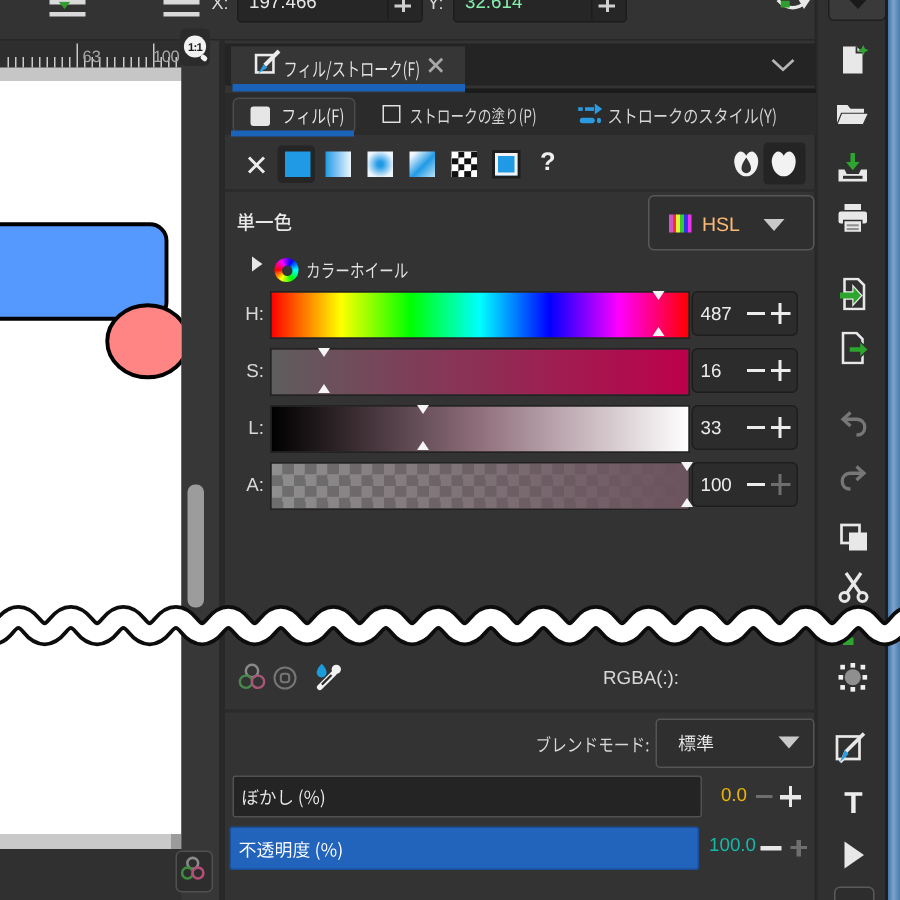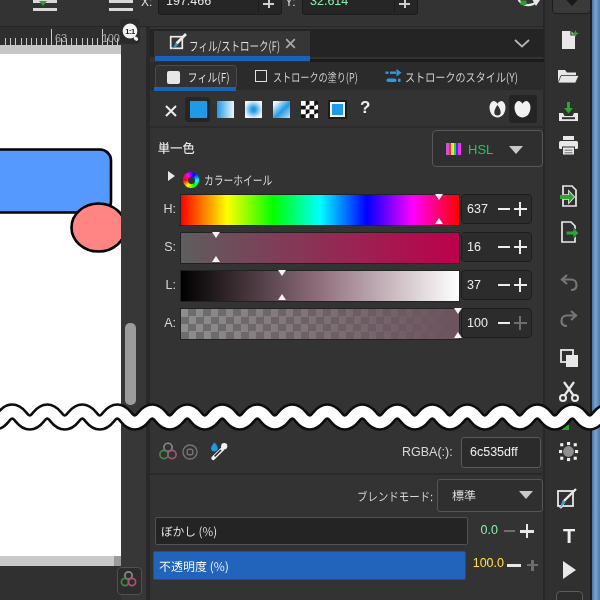--- a/index.html
+++ b/index.html
@@ -144,53 +144,53 @@
     <div style="position:absolute;left:509px;top:95px;width:28px;height:28px;background:#242424;border-radius:3px"></div>
     <svg style="position:absolute;left:514px;top:100px" width="17" height="18" viewBox="0 0 16 17">
       <path d="M8 3.6 C6.6 1.2 4.4 0.4 2.9 1.5 C0.9 3 0.1 5.8 0.6 8.8 C1.3 13.2 4.1 16.6 8 16.6 C11.9 16.6 14.7 13.2 15.4 8.8 C15.9 5.8 15.1 3 13.1 1.5 C11.6 0.4 9.4 1.2 8 3.6 Z" fill="#f2f2f2"></path>
     </svg>
     <div style="position:absolute;left:150px;top:126px;width:394px;height:1.5px;background:#2b2b2b"></div>
     <svg style="position:absolute;left:0;top:0;overflow:visible" width="2" height="2">
       <path transform="translate(157.7 153) scale(0.95 1)" d="M5.8 -8.1H7.1V1.1H5.8ZM3.1 -5.5V-4.4H10.0V-5.5ZM3.1 -7.7V-6.5H10.0V-7.7ZM1.9 -8.7H11.3V-3.3H1.9ZM0.7 -2.3H12.4V-1.2H0.7ZM1.9 -10.4 2.9 -10.9Q3.3 -10.5 3.7 -9.9Q4.0 -9.4 4.2 -9.0L3.1 -8.5Q2.9 -8.9 2.6 -9.4Q2.2 -10.0 1.9 -10.4ZM5.1 -10.6 6.2 -11.0Q6.5 -10.6 6.9 -10.0Q7.2 -9.4 7.3 -9.0L6.1 -8.6Q6.0 -9.0 5.7 -9.5Q5.4 -10.1 5.1 -10.6ZM10.0 -11.0 11.3 -10.6Q10.9 -9.9 10.5 -9.3Q10.0 -8.7 9.7 -8.2L8.6 -8.6Q8.8 -8.9 9.1 -9.3Q9.4 -9.7 9.6 -10.2Q9.8 -10.6 10.0 -11.0Z M13.5 -5.7H25.5V-4.4H13.5Z M28.7 -4.5H36.6V-3.4H28.7ZM32.0 -7.3H33.2V-3.9H32.0ZM28.6 -7.7H37.4V-2.8H36.2V-6.6H28.6ZM28.0 -7.7H29.2V-1.2Q29.2 -0.8 29.4 -0.5Q29.5 -0.3 29.8 -0.3Q30.2 -0.2 30.9 -0.2Q31.1 -0.2 31.4 -0.2Q31.8 -0.2 32.3 -0.2Q32.7 -0.2 33.2 -0.2Q33.8 -0.2 34.2 -0.2Q34.7 -0.2 35.1 -0.2Q35.5 -0.2 35.7 -0.2Q36.3 -0.2 36.6 -0.3Q36.9 -0.5 37.1 -0.9Q37.2 -1.3 37.3 -2.0Q37.5 -1.9 37.9 -1.7Q38.2 -1.6 38.5 -1.6Q38.4 -0.6 38.1 -0.0Q37.9 0.5 37.3 0.7Q36.8 1.0 35.7 1.0Q35.6 1.0 35.2 1.0Q34.9 1.0 34.4 1.0Q33.9 1.0 33.3 1.0Q32.8 1.0 32.3 1.0Q31.8 1.0 31.4 1.0Q31.1 1.0 30.9 1.0Q29.8 1.0 29.2 0.8Q28.5 0.6 28.3 0.1Q28.0 -0.3 28.0 -1.2ZM30.2 -10.1H34.3V-9.0H29.7ZM30.1 -11.0 31.5 -10.8Q31.0 -10.0 30.4 -9.1Q29.8 -8.3 29.0 -7.5Q28.2 -6.7 27.3 -6.0Q27.2 -6.2 27.0 -6.3Q26.9 -6.5 26.7 -6.7Q26.5 -6.8 26.4 -6.9Q27.3 -7.5 28.0 -8.2Q28.7 -8.9 29.2 -9.6Q29.8 -10.4 30.1 -11.0ZM33.7 -10.1H34.0L34.2 -10.2L35.1 -9.6Q34.8 -9.1 34.4 -8.6Q34.1 -8.0 33.7 -7.5Q33.4 -7.0 33.0 -6.6Q32.9 -6.8 32.8 -6.9Q32.6 -7.1 32.5 -7.2Q32.3 -7.4 32.2 -7.4Q32.5 -7.8 32.8 -8.2Q33.1 -8.6 33.3 -9.1Q33.6 -9.5 33.7 -9.9Z" fill="#e8e8e8"></path>
     </svg>
     <div style="position:absolute;left:432px;top:130px;width:109px;height:35px;background:#2f2f2f;border:1px solid #585858;border-radius:4px"></div>
     <div style="position:absolute;left:446px;top:143px;width:15px;height:12px;background:linear-gradient(90deg,#c5c 0 17%,#e33 17% 33%,#ee3 33% 50%,#3c3 50% 67%,#33e 67% 83%,#e3e 83%)"></div>
-    <div style="position:absolute;left:468px;top:142px;width:40px;height:16px;font:13px 'Liberation Sans',sans-serif;color:#22c55e">HSL</div>
+    <div style="position:absolute;left:468px;top:142px;width:40px;height:16px;font:13px 'Liberation Sans',sans-serif;color:#fdba74">HSL</div>
     <div style="position:absolute;left:509px;top:146px;width:0;height:0;border-left:7px solid transparent;border-right:7px solid transparent;border-top:8px solid #c9c9c9"></div>
     <div style="position:absolute;left:167.6px;top:171px;width:0;height:0;border-top:5.5px solid transparent;border-bottom:5.5px solid transparent;border-left:7px solid #e6e6e6"></div>
     <div style="position:absolute;left:183px;top:172px;width:16px;height:16px;border-radius:50%;background:conic-gradient(from 270deg,#f00,#f0f,#00f,#0ff,#0f0,#ff0,#f00)">
       <div style="position:absolute;left:4.5px;top:4.5px;width:7px;height:7px;border-radius:50%;background:#333"></div>
     </div>
     <svg style="position:absolute;left:0;top:0;overflow:visible" width="2" height="2">
       <path transform="translate(204 185) scale(0.78 1)" d="M6.3 -9.8Q6.3 -9.6 6.3 -9.3Q6.3 -9.0 6.3 -8.8Q6.2 -6.9 5.9 -5.5Q5.7 -4.0 5.1 -3.0Q4.6 -1.9 3.9 -1.1Q3.2 -0.3 2.3 0.3L1.4 -0.4Q1.7 -0.6 2.0 -0.8Q2.4 -1.1 2.6 -1.3Q3.2 -1.9 3.7 -2.5Q4.2 -3.2 4.5 -4.1Q4.9 -5.0 5.1 -6.2Q5.2 -7.3 5.3 -8.8Q5.3 -8.9 5.2 -9.1Q5.2 -9.3 5.2 -9.5Q5.2 -9.7 5.2 -9.8ZM10.7 -7.2Q10.7 -7.1 10.6 -6.9Q10.6 -6.7 10.6 -6.6Q10.6 -6.3 10.6 -5.7Q10.6 -5.1 10.5 -4.3Q10.4 -3.6 10.4 -2.9Q10.3 -2.2 10.1 -1.6Q10.0 -1.0 9.9 -0.6Q9.7 -0.2 9.4 -0.0Q9.0 0.2 8.5 0.2Q8.1 0.2 7.5 0.1Q7.0 0.1 6.5 0.1L6.4 -1.0Q6.9 -0.9 7.4 -0.9Q7.9 -0.8 8.3 -0.8Q8.5 -0.8 8.7 -0.9Q8.9 -1.0 9.0 -1.2Q9.1 -1.5 9.2 -2.0Q9.3 -2.5 9.4 -3.1Q9.5 -3.8 9.5 -4.4Q9.6 -5.0 9.6 -5.6Q9.6 -6.2 9.6 -6.6H3.0Q2.7 -6.6 2.3 -6.6Q1.9 -6.6 1.6 -6.5V-7.6Q1.9 -7.6 2.3 -7.5Q2.7 -7.5 3.0 -7.5H9.2Q9.4 -7.5 9.6 -7.5Q9.8 -7.6 10.0 -7.6Z M15.4 -9.3Q15.6 -9.3 15.9 -9.3Q16.2 -9.2 16.5 -9.2Q16.7 -9.2 17.2 -9.2Q17.7 -9.2 18.3 -9.2Q18.9 -9.2 19.6 -9.2Q20.2 -9.2 20.7 -9.2Q21.2 -9.2 21.4 -9.2Q21.7 -9.2 22.0 -9.3Q22.3 -9.3 22.6 -9.3V-8.3Q22.3 -8.3 22.0 -8.3Q21.7 -8.3 21.4 -8.3Q21.2 -8.3 20.7 -8.3Q20.2 -8.3 19.6 -8.3Q19.0 -8.3 18.3 -8.3Q17.7 -8.3 17.2 -8.3Q16.7 -8.3 16.5 -8.3Q16.2 -8.3 15.9 -8.3Q15.6 -8.3 15.4 -8.3ZM23.5 -6.0Q23.4 -5.9 23.4 -5.8Q23.3 -5.7 23.3 -5.6Q23.1 -4.7 22.6 -3.8Q22.2 -2.9 21.5 -2.1Q20.5 -1.0 19.4 -0.4Q18.2 0.2 17.0 0.5L16.2 -0.4Q17.6 -0.6 18.7 -1.2Q19.8 -1.8 20.6 -2.7Q21.2 -3.3 21.6 -4.0Q22.0 -4.8 22.1 -5.4Q22.0 -5.4 21.6 -5.4Q21.2 -5.4 20.7 -5.4Q20.1 -5.4 19.5 -5.4Q18.9 -5.4 18.2 -5.4Q17.6 -5.4 17.0 -5.4Q16.5 -5.4 16.1 -5.4Q15.7 -5.4 15.5 -5.4Q15.3 -5.4 14.9 -5.4Q14.6 -5.4 14.3 -5.4V-6.4Q14.6 -6.4 14.9 -6.4Q15.2 -6.4 15.5 -6.4Q15.6 -6.4 16.0 -6.4Q16.4 -6.4 17.0 -6.4Q17.5 -6.4 18.1 -6.4Q18.8 -6.4 19.4 -6.4Q20.0 -6.4 20.6 -6.4Q21.2 -6.4 21.5 -6.4Q21.9 -6.4 22.1 -6.4Q22.3 -6.4 22.5 -6.4Q22.7 -6.4 22.8 -6.5Z M26.3 -5.4Q26.5 -5.4 26.7 -5.4Q27.0 -5.4 27.3 -5.4Q27.7 -5.3 28.0 -5.3Q28.2 -5.3 28.6 -5.3Q29.1 -5.3 29.6 -5.3Q30.2 -5.3 30.8 -5.3Q31.4 -5.3 32.1 -5.3Q32.7 -5.3 33.3 -5.3Q33.8 -5.3 34.2 -5.3Q34.7 -5.3 34.9 -5.3Q35.3 -5.3 35.7 -5.4Q36.0 -5.4 36.2 -5.4V-4.2Q36.0 -4.2 35.7 -4.2Q35.3 -4.2 34.9 -4.2Q34.7 -4.2 34.3 -4.2Q33.8 -4.2 33.3 -4.2Q32.7 -4.2 32.1 -4.2Q31.4 -4.2 30.8 -4.2Q30.2 -4.2 29.6 -4.2Q29.1 -4.2 28.6 -4.2Q28.2 -4.2 28.0 -4.2Q27.5 -4.2 27.0 -4.2Q26.6 -4.2 26.3 -4.2Z M44.5 -9.8Q44.5 -9.7 44.5 -9.6Q44.5 -9.4 44.5 -9.2Q44.4 -9.0 44.4 -8.9Q44.4 -8.6 44.4 -8.2Q44.4 -7.7 44.4 -7.3Q44.4 -6.9 44.4 -6.6Q44.4 -6.3 44.4 -5.9Q44.4 -5.4 44.4 -4.8Q44.4 -4.2 44.4 -3.6Q44.4 -2.9 44.4 -2.3Q44.4 -1.8 44.4 -1.3Q44.4 -0.9 44.4 -0.6Q44.4 -0.1 44.2 0.1Q43.9 0.4 43.4 0.4Q43.1 0.4 42.8 0.4Q42.5 0.3 42.2 0.3Q41.9 0.3 41.6 0.3L41.5 -0.7Q41.9 -0.6 42.3 -0.6Q42.7 -0.6 43.0 -0.6Q43.2 -0.6 43.3 -0.7Q43.4 -0.8 43.4 -1.0Q43.4 -1.2 43.4 -1.6Q43.4 -2.1 43.4 -2.7Q43.4 -3.2 43.4 -3.9Q43.4 -4.5 43.4 -5.0Q43.4 -5.6 43.4 -6.0Q43.4 -6.4 43.4 -6.6Q43.4 -6.8 43.4 -7.2Q43.4 -7.7 43.4 -8.1Q43.4 -8.6 43.4 -8.9Q43.4 -9.1 43.4 -9.4Q43.4 -9.7 43.4 -9.8ZM38.9 -7.7Q39.2 -7.7 39.4 -7.6Q39.7 -7.6 40.0 -7.6Q40.1 -7.6 40.6 -7.6Q41.0 -7.6 41.7 -7.6Q42.4 -7.6 43.1 -7.6Q43.9 -7.6 44.6 -7.6Q45.4 -7.6 46.0 -7.6Q46.7 -7.6 47.1 -7.6Q47.6 -7.6 47.8 -7.6Q48.0 -7.6 48.3 -7.6Q48.5 -7.7 48.8 -7.7V-6.7Q48.5 -6.7 48.3 -6.7Q48.0 -6.7 47.8 -6.7Q47.6 -6.7 47.1 -6.7Q46.7 -6.7 46.0 -6.7Q45.4 -6.7 44.6 -6.7Q43.9 -6.7 43.1 -6.7Q42.4 -6.7 41.7 -6.7Q41.1 -6.7 40.6 -6.7Q40.1 -6.7 40.0 -6.7Q39.7 -6.7 39.4 -6.7Q39.2 -6.7 38.9 -6.6ZM41.8 -4.8Q41.6 -4.4 41.3 -3.9Q41.0 -3.4 40.6 -2.9Q40.3 -2.4 40.0 -2.0Q39.6 -1.6 39.4 -1.3L38.5 -1.9Q38.8 -2.2 39.2 -2.6Q39.5 -3.0 39.8 -3.5Q40.2 -3.9 40.4 -4.3Q40.7 -4.8 40.9 -5.2ZM47.0 -5.2Q47.3 -4.9 47.5 -4.5Q47.8 -4.0 48.1 -3.6Q48.5 -3.1 48.7 -2.7Q49.0 -2.2 49.2 -1.9L48.2 -1.4Q48.1 -1.8 47.8 -2.2Q47.5 -2.7 47.3 -3.1Q47.0 -3.6 46.7 -4.0Q46.4 -4.4 46.2 -4.7Z M51.1 -4.5Q52.7 -5.0 54.1 -5.6Q55.5 -6.2 56.5 -6.8Q57.2 -7.3 57.8 -7.7Q58.4 -8.2 59.0 -8.7Q59.5 -9.3 60.0 -9.8L60.8 -9.0Q60.3 -8.5 59.6 -7.9Q59.0 -7.4 58.4 -6.9Q57.7 -6.4 56.9 -5.9Q56.3 -5.5 55.4 -5.1Q54.5 -4.6 53.6 -4.3Q52.6 -3.9 51.6 -3.5ZM56.3 -6.3 57.4 -6.7V-0.9Q57.4 -0.7 57.4 -0.5Q57.4 -0.2 57.4 0.0Q57.5 0.3 57.5 0.4H56.3Q56.3 0.3 56.3 0.0Q56.3 -0.2 56.3 -0.5Q56.3 -0.7 56.3 -0.9Z M63.8 -5.4Q64.0 -5.4 64.2 -5.4Q64.5 -5.4 64.8 -5.4Q65.2 -5.3 65.5 -5.3Q65.7 -5.3 66.1 -5.3Q66.6 -5.3 67.1 -5.3Q67.7 -5.3 68.3 -5.3Q68.9 -5.3 69.6 -5.3Q70.2 -5.3 70.8 -5.3Q71.3 -5.3 71.7 -5.3Q72.2 -5.3 72.4 -5.3Q72.8 -5.3 73.2 -5.4Q73.5 -5.4 73.7 -5.4V-4.2Q73.5 -4.2 73.2 -4.2Q72.8 -4.2 72.4 -4.2Q72.2 -4.2 71.8 -4.2Q71.3 -4.2 70.8 -4.2Q70.2 -4.2 69.6 -4.2Q68.9 -4.2 68.3 -4.2Q67.7 -4.2 67.1 -4.2Q66.6 -4.2 66.1 -4.2Q65.7 -4.2 65.5 -4.2Q65.0 -4.2 64.5 -4.2Q64.1 -4.2 63.8 -4.2Z M81.5 -0.3Q81.6 -0.4 81.6 -0.6Q81.6 -0.8 81.6 -1.0Q81.6 -1.1 81.6 -1.5Q81.6 -1.9 81.6 -2.6Q81.6 -3.2 81.6 -3.9Q81.6 -4.6 81.6 -5.4Q81.6 -6.1 81.6 -6.7Q81.6 -7.4 81.6 -7.8Q81.6 -8.3 81.6 -8.5Q81.6 -8.8 81.6 -9.1Q81.6 -9.3 81.6 -9.4H82.7Q82.7 -9.3 82.7 -9.1Q82.7 -8.8 82.7 -8.4Q82.7 -8.3 82.7 -7.8Q82.7 -7.4 82.7 -6.8Q82.7 -6.1 82.7 -5.4Q82.7 -4.7 82.7 -4.0Q82.7 -3.3 82.7 -2.7Q82.7 -2.1 82.7 -1.7Q82.7 -1.3 82.7 -1.2Q83.2 -1.5 83.9 -2.0Q84.6 -2.4 85.2 -3.0Q85.8 -3.6 86.3 -4.3L86.9 -3.5Q86.4 -2.7 85.6 -2.1Q84.9 -1.4 84.1 -0.9Q83.4 -0.4 82.6 0.0Q82.5 0.1 82.4 0.2Q82.3 0.2 82.2 0.3ZM75.8 -0.3Q76.6 -0.9 77.2 -1.7Q77.7 -2.5 78.0 -3.4Q78.1 -3.8 78.2 -4.5Q78.3 -5.1 78.3 -5.8Q78.4 -6.5 78.4 -7.2Q78.4 -7.9 78.4 -8.4Q78.4 -8.7 78.3 -8.9Q78.3 -9.1 78.3 -9.3H79.4Q79.4 -9.3 79.4 -9.1Q79.4 -9.0 79.4 -8.8Q79.4 -8.6 79.4 -8.4Q79.4 -7.9 79.4 -7.2Q79.3 -6.5 79.3 -5.7Q79.3 -5.0 79.2 -4.3Q79.1 -3.6 79.0 -3.1Q78.7 -2.1 78.1 -1.2Q77.6 -0.3 76.8 0.3Z" fill="#e2e2e2"></path>
     </svg>
     <div style="position:absolute;left:158px;top:202px;width:18px;height:16px;font:12.5px 'Liberation Sans',sans-serif;color:#d8d8d8;text-align:right">H:</div>
     <div style="position:absolute;left:180px;top:194px;width:278px;height:30px;background:linear-gradient(90deg,#f00,#ff0 16.6%,#0f0 33.3%,#0ff 50%,#00f 66.7%,#f0f 83.3%,#f00);border:1px solid #222"></div>
     <div style="position:absolute;left:434.9574px;top:194px;width:0;height:0;border-left:4.5px solid transparent;border-right:4.5px solid transparent;border-top:6px solid #f5f5f5"></div>
     <div style="position:absolute;left:434.9574px;top:218px;width:0;height:0;border-left:4.5px solid transparent;border-right:4.5px solid transparent;border-bottom:6px solid #f5f5f5"></div>
     <div style="position:absolute;left:461px;top:194px;width:71px;height:30px;background:#2c2c2c;border:1px solid #1d1d1d;border-radius:4px;box-sizing:border-box"></div>
-    <div style="position:absolute;left:467px;top:194px;width:30px;height:30px;font:12.5px 'Liberation Sans',sans-serif;color:#ececec;line-height:30px">637</div>
+    <div style="position:absolute;left:467px;top:194px;width:30px;height:30px;font:12.5px 'Liberation Sans',sans-serif;color:#ececec;line-height:30px">487</div>
     <div style="position:absolute;left:498px;top:207.8px;width:12px;height:2.4px;background:#ececec"></div>
     <div style="position:absolute;left:513.5px;top:207.8px;width:13.5px;height:2.4px;background:#ececec"></div>
     <div style="position:absolute;left:519.1px;top:202.2px;width:2.4px;height:13.5px;background:#ececec"></div>
     <div style="position:absolute;left:158px;top:240px;width:18px;height:16px;font:12.5px 'Liberation Sans',sans-serif;color:#d8d8d8;text-align:right">S:</div>
     <div style="position:absolute;left:180px;top:232px;width:278px;height:30px;background:linear-gradient(90deg,#5e5e5e,#bd004b);border:1px solid #222"></div>
     <div style="position:absolute;left:211.64px;top:232px;width:0;height:0;border-left:4.5px solid transparent;border-right:4.5px solid transparent;border-top:6px solid #f5f5f5"></div>
     <div style="position:absolute;left:211.64px;top:256px;width:0;height:0;border-left:4.5px solid transparent;border-right:4.5px solid transparent;border-bottom:6px solid #f5f5f5"></div>
     <div style="position:absolute;left:461px;top:232px;width:71px;height:30px;background:#2c2c2c;border:1px solid #1d1d1d;border-radius:4px;box-sizing:border-box"></div>
     <div style="position:absolute;left:467px;top:232px;width:30px;height:30px;font:12.5px 'Liberation Sans',sans-serif;color:#ececec;line-height:30px">16</div>
     <div style="position:absolute;left:498px;top:245.8px;width:12px;height:2.4px;background:#ececec"></div>
     <div style="position:absolute;left:513.5px;top:245.8px;width:13.5px;height:2.4px;background:#ececec"></div>
     <div style="position:absolute;left:519.1px;top:240.2px;width:2.4px;height:13.5px;background:#ececec"></div>
     <div style="position:absolute;left:158px;top:278px;width:18px;height:16px;font:12.5px 'Liberation Sans',sans-serif;color:#d8d8d8;text-align:right">L:</div>
     <div style="position:absolute;left:180px;top:270px;width:278px;height:30px;background:linear-gradient(90deg,#000,#906f7c 50%,#fff);border:1px solid #222"></div>
     <div style="position:absolute;left:278.36px;top:270px;width:0;height:0;border-left:4.5px solid transparent;border-right:4.5px solid transparent;border-top:6px solid #f5f5f5"></div>
     <div style="position:absolute;left:278.36px;top:294px;width:0;height:0;border-left:4.5px solid transparent;border-right:4.5px solid transparent;border-bottom:6px solid #f5f5f5"></div>
     <div style="position:absolute;left:461px;top:270px;width:71px;height:30px;background:#2c2c2c;border:1px solid #1d1d1d;border-radius:4px;box-sizing:border-box"></div>
-    <div style="position:absolute;left:467px;top:270px;width:30px;height:30px;font:12.5px 'Liberation Sans',sans-serif;color:#ececec;line-height:30px">37</div>
+    <div style="position:absolute;left:467px;top:270px;width:30px;height:30px;font:12.5px 'Liberation Sans',sans-serif;color:#ececec;line-height:30px">33</div>
     <div style="position:absolute;left:498px;top:283.8px;width:12px;height:2.4px;background:#ececec"></div>
     <div style="position:absolute;left:513.5px;top:283.8px;width:13.5px;height:2.4px;background:#ececec"></div>
     <div style="position:absolute;left:519.1px;top:278.2px;width:2.4px;height:13.5px;background:#ececec"></div>
     <div style="position:absolute;left:158px;top:316px;width:18px;height:16px;font:12.5px 'Liberation Sans',sans-serif;color:#d8d8d8;text-align:right">A:</div>
     <div style="position:absolute;left:180px;top:308px;width:278px;height:30px;background-image:conic-gradient(#6e6e6e 0 25%,#8f8f8f 0 50%,#6e6e6e 0 75%,#8f8f8f 0);background-size:15px 15px;border:1px solid #222">
       <div style="position:absolute;left:0;top:0;width:278px;height:30px;background:linear-gradient(90deg,rgba(108,83,93,0),rgba(108,83,93,1))"></div>
     </div>
     <div style="position:absolute;left:453.5px;top:308px;width:0;height:0;border-left:4.5px solid transparent;border-right:4.5px solid transparent;border-top:6px solid #f5f5f5"></div>
     <div style="position:absolute;left:453.5px;top:332px;width:0;height:0;border-left:4.5px solid transparent;border-right:4.5px solid transparent;border-bottom:6px solid #f5f5f5"></div>
     <div style="position:absolute;left:461px;top:308px;width:71px;height:30px;background:#2c2c2c;border:1px solid #1d1d1d;border-radius:4px;box-sizing:border-box"></div>
@@ -207,43 +207,42 @@
       <circle cx="9" cy="9" r="7" fill="none" stroke="#757575" stroke-width="1.4"></circle>
       <rect x="6.2" y="6.2" width="5.6" height="5.6" rx="1.8" fill="none" stroke="#757575" stroke-width="1.4"></rect>
     </svg>
     <svg style="position:absolute;left:206px;top:437px" width="24" height="24" viewBox="0 0 24 24">
       <path d="M8.5 5.5 C10.6 7.6 11.7 9.6 11.7 11.3 A3.3 3.3 0 0 1 5.1 11.3 C5.1 9.6 6.4 7.6 8.5 5.5 Z" fill="#1c9bdd"></path>
       <circle cx="18.2" cy="9.2" r="3.1" fill="#f2f2f2"></circle>
       <path d="M7.2 21.2 L16.6 11.8" stroke="#f2f2f2" stroke-width="3.8" stroke-linecap="round"></path>
       <path d="M8.6 19.4 L15 13" stroke="#2b2b2b" stroke-width="1.5"></path>
     </svg>
     <div style="position:absolute;left:402px;top:445px;width:56px;height:16px;font:12.5px 'Liberation Sans',sans-serif;color:#d8d8d8">RGBA(:):</div>
-    <div style="position:absolute;left:461px;top:437px;width:80px;height:31px;background:#2b2b2b;border:1px solid #5a5a5a;border-radius:3px;font:12.5px 'Liberation Sans',sans-serif;color:#ededed;line-height:29px;padding-left:8px;box-sizing:border-box">6c535dff</div>
     <div style="position:absolute;left:150px;top:473px;width:394px;height:2px;background:#2a2a2a"></div>
     <svg style="position:absolute;left:0;top:0;overflow:visible" width="2" height="2">
       <path transform="translate(357.01768 501) scale(0.87 1)" d="M9.1 -10.0Q9.2 -9.8 9.4 -9.5Q9.6 -9.2 9.7 -8.9Q9.9 -8.6 10.0 -8.4L9.4 -8.1Q9.2 -8.3 9.1 -8.6Q8.9 -8.9 8.7 -9.2Q8.6 -9.5 8.4 -9.7ZM10.6 -10.3Q10.8 -10.1 10.9 -9.8Q11.1 -9.5 11.3 -9.2Q11.5 -8.9 11.6 -8.7L10.9 -8.4Q10.7 -8.8 10.5 -9.2Q10.2 -9.7 10.0 -10.0ZM10.1 -7.8Q10.1 -7.7 10.0 -7.5Q10.0 -7.4 10.0 -7.2Q9.9 -6.7 9.7 -6.2Q9.6 -5.6 9.3 -5.0Q9.1 -4.4 8.8 -3.8Q8.5 -3.2 8.2 -2.8Q7.6 -2.1 7.0 -1.5Q6.3 -0.9 5.4 -0.4Q4.6 0.1 3.5 0.4L2.6 -0.5Q3.8 -0.8 4.7 -1.2Q5.5 -1.6 6.2 -2.2Q6.8 -2.7 7.3 -3.4Q7.7 -3.9 8.1 -4.6Q8.4 -5.3 8.6 -6.0Q8.8 -6.7 8.9 -7.3Q8.7 -7.3 8.2 -7.3Q7.8 -7.3 7.1 -7.3Q6.5 -7.3 5.8 -7.3Q5.1 -7.3 4.5 -7.3Q3.9 -7.3 3.4 -7.3Q2.9 -7.3 2.8 -7.3Q2.4 -7.3 2.1 -7.3Q1.8 -7.3 1.6 -7.2V-8.3Q1.7 -8.3 1.9 -8.3Q2.1 -8.2 2.3 -8.2Q2.6 -8.2 2.8 -8.2Q2.9 -8.2 3.3 -8.2Q3.6 -8.2 4.2 -8.2Q4.7 -8.2 5.2 -8.2Q5.8 -8.2 6.4 -8.2Q7.0 -8.2 7.5 -8.2Q8.0 -8.2 8.3 -8.2Q8.7 -8.2 8.8 -8.2Q8.9 -8.2 9.1 -8.2Q9.3 -8.2 9.4 -8.3Z M14.7 -0.4Q14.7 -0.5 14.8 -0.7Q14.8 -0.8 14.8 -1.0Q14.8 -1.2 14.8 -1.6Q14.8 -2.1 14.8 -2.8Q14.8 -3.5 14.8 -4.3Q14.8 -5.0 14.8 -5.7Q14.8 -6.4 14.8 -7.0Q14.8 -7.6 14.8 -7.8Q14.8 -8.0 14.8 -8.2Q14.7 -8.4 14.7 -8.6Q14.7 -8.8 14.7 -8.9H15.9Q15.8 -8.7 15.8 -8.4Q15.8 -8.1 15.8 -7.8Q15.8 -7.6 15.8 -7.1Q15.8 -6.7 15.8 -6.1Q15.8 -5.5 15.8 -4.9Q15.8 -4.2 15.8 -3.6Q15.8 -3.0 15.8 -2.4Q15.8 -1.9 15.8 -1.5Q15.8 -1.2 15.8 -1.0Q16.6 -1.2 17.6 -1.6Q18.5 -2.0 19.4 -2.6Q20.2 -3.1 21.0 -3.8Q21.8 -4.4 22.3 -5.1L22.9 -4.3Q21.7 -2.8 19.9 -1.7Q18.1 -0.7 15.9 0.0Q15.8 0.0 15.6 0.1Q15.5 0.1 15.4 0.2Z M26.7 -8.8Q27.0 -8.6 27.5 -8.3Q27.9 -7.9 28.3 -7.6Q28.8 -7.2 29.1 -6.9Q29.5 -6.6 29.8 -6.3L29.0 -5.6Q28.8 -5.8 28.4 -6.1Q28.1 -6.5 27.6 -6.8Q27.2 -7.2 26.8 -7.5Q26.4 -7.8 26.0 -8.1ZM25.7 -0.8Q26.7 -0.9 27.6 -1.2Q28.5 -1.5 29.2 -1.8Q29.9 -2.2 30.5 -2.5Q31.4 -3.1 32.2 -3.8Q33.0 -4.6 33.6 -5.4Q34.2 -6.2 34.5 -6.9L35.1 -5.9Q34.7 -5.2 34.1 -4.4Q33.5 -3.6 32.7 -2.9Q32.0 -2.2 31.0 -1.6Q30.4 -1.3 29.7 -0.9Q29.0 -0.5 28.2 -0.2Q27.3 0.0 26.3 0.2Z M43.9 -8.6Q44.0 -8.4 44.2 -8.1Q44.4 -7.8 44.6 -7.5Q44.8 -7.1 45.0 -6.8L44.3 -6.5Q44.1 -6.8 44.0 -7.1Q43.8 -7.5 43.6 -7.8Q43.4 -8.1 43.2 -8.3ZM45.3 -9.2Q45.5 -9.0 45.7 -8.7Q45.9 -8.4 46.1 -8.1Q46.3 -7.7 46.5 -7.5L45.8 -7.1Q45.6 -7.4 45.4 -7.8Q45.3 -8.1 45.1 -8.4Q44.9 -8.7 44.7 -8.9ZM39.7 -0.9Q39.7 -1.1 39.7 -1.6Q39.7 -2.1 39.7 -2.8Q39.7 -3.5 39.7 -4.3Q39.7 -5.0 39.7 -5.8Q39.7 -6.5 39.7 -7.1Q39.7 -7.6 39.7 -7.9Q39.7 -8.1 39.6 -8.5Q39.6 -8.9 39.6 -9.1H40.7Q40.7 -8.9 40.7 -8.5Q40.7 -8.2 40.7 -7.9Q40.7 -7.4 40.7 -6.8Q40.7 -6.1 40.7 -5.4Q40.7 -4.6 40.7 -3.9Q40.7 -3.2 40.7 -2.5Q40.7 -1.9 40.7 -1.5Q40.7 -1.0 40.7 -0.9Q40.7 -0.7 40.7 -0.5Q40.7 -0.2 40.7 0.1Q40.7 0.3 40.7 0.5H39.6Q39.6 0.2 39.6 -0.2Q39.7 -0.6 39.7 -0.9ZM40.5 -6.0Q41.0 -5.8 41.8 -5.6Q42.5 -5.3 43.2 -5.0Q44.0 -4.8 44.6 -4.5Q45.3 -4.2 45.8 -3.9L45.4 -2.9Q44.9 -3.2 44.2 -3.5Q43.6 -3.8 42.9 -4.1Q42.2 -4.3 41.6 -4.5Q40.9 -4.8 40.5 -4.9Z M50.2 -8.5Q50.4 -8.5 50.7 -8.5Q50.9 -8.5 51.3 -8.5Q51.5 -8.5 51.9 -8.5Q52.3 -8.5 52.9 -8.5Q53.5 -8.5 54.1 -8.5Q54.7 -8.5 55.3 -8.5Q55.9 -8.5 56.3 -8.5Q56.7 -8.5 57.0 -8.5Q57.3 -8.5 57.5 -8.5Q57.7 -8.5 57.9 -8.5V-7.6Q57.7 -7.6 57.5 -7.6Q57.3 -7.6 57.0 -7.6Q56.7 -7.6 56.3 -7.6Q55.8 -7.6 55.2 -7.6Q54.6 -7.6 54.0 -7.6Q53.4 -7.6 52.8 -7.6Q52.2 -7.6 51.8 -7.6Q51.4 -7.6 51.3 -7.6Q50.9 -7.6 50.7 -7.6Q50.4 -7.6 50.2 -7.6ZM53.8 -4.7Q53.8 -4.3 53.8 -3.9Q53.8 -3.5 53.8 -3.0Q53.8 -2.6 53.8 -2.3Q53.8 -1.9 53.8 -1.7Q53.8 -1.3 54.2 -1.0Q54.5 -0.8 55.4 -0.8Q56.2 -0.8 57.0 -0.8Q57.7 -0.9 58.5 -0.9L58.5 0.1Q58.0 0.1 57.5 0.1Q56.9 0.1 56.4 0.2Q55.8 0.2 55.2 0.2Q54.3 0.2 53.8 -0.0Q53.3 -0.2 53.1 -0.6Q52.8 -1.0 52.8 -1.4Q52.8 -1.8 52.8 -2.2Q52.8 -2.6 52.8 -3.0Q52.8 -3.5 52.8 -3.9Q52.8 -4.3 52.8 -4.7Q52.8 -4.8 52.8 -5.2Q52.8 -5.5 52.8 -5.9Q52.8 -6.3 52.8 -6.7Q52.8 -7.1 52.8 -7.4Q52.8 -7.7 52.8 -7.9L53.8 -7.9Q53.8 -7.7 53.8 -7.4Q53.8 -7.0 53.8 -6.6Q53.8 -6.2 53.8 -5.8Q53.8 -5.4 53.8 -5.1Q53.8 -4.8 53.8 -4.7ZM49.4 -5.1Q49.6 -5.1 50.0 -5.1Q50.3 -5.1 50.5 -5.1Q50.7 -5.1 51.1 -5.1Q51.6 -5.1 52.2 -5.1Q52.8 -5.1 53.5 -5.1Q54.2 -5.1 54.9 -5.1Q55.6 -5.1 56.3 -5.1Q56.9 -5.1 57.3 -5.1Q57.7 -5.1 57.9 -5.1Q58.0 -5.1 58.2 -5.1Q58.4 -5.1 58.6 -5.1Q58.8 -5.1 58.9 -5.1L58.9 -4.1Q58.7 -4.1 58.4 -4.1Q58.1 -4.1 57.9 -4.1Q57.7 -4.1 57.3 -4.1Q56.9 -4.1 56.3 -4.1Q55.6 -4.1 54.9 -4.1Q54.2 -4.1 53.5 -4.1Q52.8 -4.1 52.2 -4.1Q51.6 -4.1 51.1 -4.1Q50.7 -4.1 50.5 -4.1Q50.3 -4.1 50.0 -4.1Q49.6 -4.1 49.4 -4.1Z M61.2 -5.2Q61.4 -5.2 61.7 -5.2Q61.9 -5.2 62.2 -5.1Q62.6 -5.1 62.9 -5.1Q63.1 -5.1 63.5 -5.1Q63.9 -5.1 64.4 -5.1Q65.0 -5.1 65.6 -5.1Q66.2 -5.1 66.8 -5.1Q67.4 -5.1 67.9 -5.1Q68.5 -5.1 68.9 -5.1Q69.3 -5.1 69.5 -5.1Q69.9 -5.1 70.2 -5.2Q70.6 -5.2 70.8 -5.2V-4.0Q70.6 -4.0 70.2 -4.1Q69.9 -4.1 69.5 -4.1Q69.3 -4.1 68.9 -4.1Q68.5 -4.1 67.9 -4.1Q67.4 -4.1 66.8 -4.1Q66.2 -4.1 65.6 -4.1Q65.0 -4.1 64.4 -4.1Q63.9 -4.1 63.5 -4.1Q63.1 -4.1 62.9 -4.1Q62.4 -4.1 62.0 -4.1Q61.5 -4.0 61.2 -4.0Z M79.9 -8.6Q80.0 -8.4 80.2 -8.1Q80.4 -7.8 80.6 -7.5Q80.8 -7.1 81.0 -6.8L80.3 -6.5Q80.1 -6.8 80.0 -7.1Q79.8 -7.5 79.6 -7.8Q79.4 -8.1 79.2 -8.3ZM81.3 -9.2Q81.5 -9.0 81.7 -8.7Q81.9 -8.4 82.1 -8.1Q82.3 -7.7 82.5 -7.5L81.8 -7.1Q81.6 -7.4 81.4 -7.8Q81.3 -8.1 81.1 -8.4Q80.9 -8.7 80.7 -8.9ZM75.7 -0.9Q75.7 -1.1 75.7 -1.6Q75.7 -2.1 75.7 -2.8Q75.7 -3.5 75.7 -4.3Q75.7 -5.0 75.7 -5.8Q75.7 -6.5 75.7 -7.1Q75.7 -7.6 75.7 -7.9Q75.7 -8.1 75.6 -8.5Q75.6 -8.9 75.6 -9.1H76.7Q76.7 -8.9 76.7 -8.5Q76.7 -8.2 76.7 -7.9Q76.7 -7.4 76.7 -6.8Q76.7 -6.1 76.7 -5.4Q76.7 -4.6 76.7 -3.9Q76.7 -3.2 76.7 -2.5Q76.7 -1.9 76.7 -1.5Q76.7 -1.0 76.7 -0.9Q76.7 -0.7 76.7 -0.5Q76.7 -0.2 76.7 0.1Q76.7 0.3 76.7 0.5H75.6Q75.6 0.2 75.6 -0.2Q75.7 -0.6 75.7 -0.9ZM76.5 -6.0Q77.0 -5.8 77.8 -5.6Q78.5 -5.3 79.2 -5.0Q80.0 -4.8 80.6 -4.5Q81.3 -4.2 81.8 -3.9L81.4 -2.9Q80.9 -3.2 80.2 -3.5Q79.6 -3.8 78.9 -4.1Q78.2 -4.3 77.6 -4.5Q76.9 -4.8 76.5 -4.9Z M85.7 -4.7Q85.3 -4.7 85.1 -4.9Q84.9 -5.1 84.9 -5.5Q84.9 -5.9 85.1 -6.1Q85.3 -6.4 85.7 -6.4Q86.0 -6.4 86.2 -6.1Q86.5 -5.9 86.5 -5.5Q86.5 -5.1 86.2 -4.9Q86.0 -4.7 85.7 -4.7ZM85.7 0.2Q85.3 0.2 85.1 -0.1Q84.9 -0.3 84.9 -0.7Q84.9 -1.1 85.1 -1.3Q85.3 -1.5 85.7 -1.5Q86.0 -1.5 86.2 -1.3Q86.5 -1.1 86.5 -0.7Q86.5 -0.3 86.2 -0.1Q86.0 0.2 85.7 0.2Z" fill="#d8d8d8"></path>
     </svg>
     <div style="position:absolute;left:437px;top:479px;width:104px;height:31px;background:#2f2f2f;border:1px solid #555;border-radius:3px"></div>
     <svg style="position:absolute;left:0;top:0;overflow:visible" width="2" height="2">
       <path transform="translate(452 500) scale(1.0 1)" d="M5.3 -4.4H10.9V-3.7H5.3ZM4.6 -9.6H11.5V-8.8H4.6ZM4.5 -2.8H11.5V-2.1H4.5ZM9.3 -1.3 9.9 -1.8Q10.2 -1.5 10.5 -1.2Q10.9 -0.8 11.2 -0.5Q11.4 -0.2 11.6 0.1L10.9 0.6Q10.8 0.3 10.5 -0.0Q10.2 -0.4 9.9 -0.7Q9.6 -1.0 9.3 -1.3ZM5.7 -7.3V-5.8H10.4V-7.3ZM5.0 -8.0H11.2V-5.1H5.0ZM7.6 -2.5H8.4V0.1Q8.4 0.4 8.3 0.6Q8.3 0.7 8.0 0.8Q7.8 0.9 7.4 0.9Q7.0 1.0 6.5 1.0Q6.5 0.8 6.4 0.6Q6.3 0.4 6.2 0.2Q6.6 0.2 7.0 0.2Q7.3 0.2 7.4 0.2Q7.5 0.2 7.5 0.2Q7.6 0.1 7.6 0.1ZM5.9 -1.8 6.6 -1.4Q6.2 -0.9 5.7 -0.4Q5.2 0.2 4.6 0.5Q4.5 0.4 4.4 0.3Q4.2 0.1 4.1 0.0Q4.6 -0.3 5.1 -0.8Q5.6 -1.3 5.9 -1.8ZM6.7 -9.1H7.5V-7.5H6.7ZM6.8 -7.7H7.5V-5.4H6.8ZM8.6 -9.1H9.3V-7.5H8.6ZM8.6 -7.7H9.2V-5.4H8.6ZM0.6 -7.5H4.5V-6.6H0.6ZM2.3 -10.1H3.1V0.9H2.3ZM2.3 -7.0 2.8 -6.8Q2.7 -6.1 2.5 -5.3Q2.3 -4.5 2.0 -3.8Q1.8 -3.0 1.5 -2.4Q1.2 -1.8 0.8 -1.3Q0.8 -1.5 0.6 -1.7Q0.5 -1.9 0.4 -2.1Q0.7 -2.5 1.0 -3.1Q1.3 -3.6 1.5 -4.3Q1.8 -5.0 2.0 -5.6Q2.2 -6.3 2.3 -7.0ZM3.1 -5.9Q3.2 -5.8 3.4 -5.5Q3.6 -5.2 3.8 -4.8Q4.1 -4.4 4.3 -4.1Q4.5 -3.8 4.6 -3.7L4.1 -3.0Q4.0 -3.2 3.8 -3.6Q3.6 -3.9 3.4 -4.3Q3.2 -4.7 3.0 -5.0Q2.8 -5.3 2.7 -5.5Z M13.4 -9.4 13.8 -10.0Q14.2 -9.9 14.5 -9.8Q14.9 -9.6 15.2 -9.4Q15.6 -9.3 15.8 -9.1L15.3 -8.4Q15.1 -8.6 14.8 -8.7Q14.4 -8.9 14.1 -9.1Q13.7 -9.3 13.4 -9.4ZM12.5 -7.4 12.9 -8.0Q13.3 -7.9 13.6 -7.8Q14.0 -7.6 14.3 -7.5Q14.7 -7.4 14.9 -7.2L14.4 -6.5Q14.2 -6.7 13.9 -6.8Q13.6 -7.0 13.2 -7.1Q12.8 -7.3 12.5 -7.4ZM12.8 -3.6Q13.1 -3.9 13.5 -4.3Q13.9 -4.7 14.4 -5.1Q14.8 -5.6 15.2 -6.0L15.7 -5.4Q15.2 -4.8 14.6 -4.1Q14.0 -3.5 13.4 -2.9ZM17.5 -3.2H18.4V1.0H17.5ZM12.6 -2.2H23.4V-1.4H12.6ZM17.4 -10.1 18.2 -9.9Q17.9 -9.2 17.5 -8.6Q17.1 -7.9 16.6 -7.4Q16.1 -6.8 15.6 -6.4Q15.6 -6.5 15.4 -6.6Q15.3 -6.8 15.2 -6.9Q15.0 -7.0 14.9 -7.1Q15.7 -7.6 16.3 -8.4Q17.0 -9.2 17.4 -10.1ZM16.5 -8.0 17.3 -8.7V-3.8H16.5ZM17.0 -8.8H22.9V-8.0H16.5ZM16.5 -4.0H23.2V-3.3H16.5ZM16.8 -7.1H22.5V-6.5H16.8ZM16.8 -5.6H22.5V-4.9H16.8ZM19.3 -8.5H20.1V-3.7H19.3ZM19.9 -10.1 20.9 -9.9Q20.6 -9.4 20.4 -9.0Q20.1 -8.6 19.8 -8.2L19.1 -8.4Q19.3 -8.8 19.5 -9.2Q19.8 -9.7 19.9 -10.1Z" fill="#e8e8e8"></path>
     </svg>
     <div style="position:absolute;left:519px;top:491px;width:0;height:0;border-left:7px solid transparent;border-right:7px solid transparent;border-top:8px solid #c9c9c9"></div>
     <div style="position:absolute;left:155px;top:517px;width:311px;height:26px;background:#242424;border:1px solid #515151;border-radius:2px"></div>
     <svg style="position:absolute;left:0;top:0;overflow:visible" width="2" height="2">
       <path transform="translate(161 536) scale(0.97 1)" d="M8.3 -8.0Q8.3 -7.6 8.3 -7.1Q8.3 -6.6 8.3 -6.1Q8.3 -5.6 8.3 -5.2Q8.3 -4.7 8.4 -4.1Q8.4 -3.5 8.4 -2.9Q8.5 -2.4 8.5 -1.9Q8.5 -1.4 8.5 -1.1Q8.5 -0.3 8.0 0.1Q7.5 0.5 6.5 0.5Q5.9 0.5 5.4 0.3Q4.8 0.1 4.5 -0.3Q4.2 -0.6 4.2 -1.2Q4.2 -1.6 4.5 -2.0Q4.7 -2.4 5.2 -2.6Q5.7 -2.9 6.5 -2.9Q7.3 -2.9 8.0 -2.7Q8.7 -2.5 9.2 -2.2Q9.8 -2.0 10.2 -1.6Q10.7 -1.3 11.0 -1.0L10.5 -0.2Q9.9 -0.8 9.3 -1.2Q8.6 -1.6 7.9 -1.9Q7.2 -2.1 6.5 -2.1Q5.9 -2.1 5.5 -1.9Q5.1 -1.6 5.1 -1.3Q5.1 -0.8 5.5 -0.6Q5.8 -0.4 6.5 -0.4Q6.9 -0.4 7.2 -0.5Q7.4 -0.7 7.5 -0.9Q7.6 -1.2 7.6 -1.5Q7.6 -1.7 7.6 -2.2Q7.6 -2.6 7.6 -3.1Q7.5 -3.6 7.5 -4.2Q7.5 -4.7 7.5 -5.2Q7.5 -5.6 7.5 -6.1Q7.5 -6.7 7.5 -7.2Q7.5 -7.7 7.5 -8.0ZM4.6 -5.6Q5.7 -5.6 6.7 -5.6Q7.8 -5.6 8.8 -5.7Q9.8 -5.7 10.6 -5.8V-4.9Q9.8 -4.9 8.8 -4.8Q7.8 -4.7 6.8 -4.7Q5.7 -4.7 4.6 -4.8ZM4.8 -8.4Q5.7 -8.4 6.7 -8.4Q7.6 -8.4 8.4 -8.4Q9.2 -8.5 9.9 -8.6V-7.7Q9.2 -7.7 8.4 -7.6Q7.6 -7.6 6.7 -7.6Q5.8 -7.5 4.8 -7.6ZM2.7 -8.9Q2.7 -8.8 2.6 -8.7Q2.6 -8.5 2.6 -8.4Q2.5 -8.2 2.5 -8.1Q2.4 -7.8 2.4 -7.3Q2.3 -6.9 2.2 -6.3Q2.1 -5.8 2.1 -5.3Q2.0 -4.7 2.0 -4.2Q1.9 -3.7 1.9 -3.3Q1.9 -2.9 2.0 -2.5Q2.0 -2.1 2.0 -1.7Q2.1 -1.9 2.3 -2.3Q2.4 -2.6 2.5 -2.9Q2.6 -3.2 2.7 -3.4L3.2 -3.0Q3.1 -2.6 2.9 -2.1Q2.7 -1.6 2.6 -1.2Q2.4 -0.7 2.4 -0.4Q2.3 -0.3 2.3 -0.1Q2.3 0.0 2.3 0.1Q2.3 0.2 2.3 0.3Q2.3 0.5 2.3 0.6L1.5 0.6Q1.3 -0.0 1.2 -1.0Q1.0 -2.0 1.0 -3.2Q1.0 -3.8 1.1 -4.6Q1.2 -5.3 1.3 -6.0Q1.3 -6.6 1.4 -7.2Q1.5 -7.8 1.6 -8.2Q1.6 -8.4 1.6 -8.6Q1.7 -8.8 1.7 -9.0ZM9.8 -9.4Q9.9 -9.2 10.1 -8.9Q10.2 -8.6 10.3 -8.3Q10.5 -8.0 10.5 -7.8L9.9 -7.5Q9.9 -7.8 9.7 -8.1Q9.6 -8.4 9.5 -8.7Q9.4 -9.0 9.3 -9.3ZM11.0 -9.8Q11.2 -9.6 11.3 -9.3Q11.4 -9.0 11.6 -8.7Q11.7 -8.4 11.8 -8.1L11.2 -7.9Q11.0 -8.3 10.8 -8.8Q10.6 -9.3 10.5 -9.6Z M17.3 -9.4Q17.2 -9.2 17.2 -9.0Q17.1 -8.8 17.1 -8.7Q17.1 -8.4 17.0 -8.1Q16.9 -7.7 16.9 -7.3Q16.8 -6.9 16.7 -6.5Q16.6 -6.0 16.4 -5.3Q16.2 -4.7 16.0 -4.0Q15.8 -3.2 15.5 -2.5Q15.2 -1.8 14.8 -1.0Q14.5 -0.3 14.1 0.4L13.1 -0.0Q13.5 -0.6 13.9 -1.2Q14.2 -1.9 14.5 -2.7Q14.8 -3.4 15.1 -4.1Q15.3 -4.8 15.5 -5.5Q15.7 -6.1 15.8 -6.5Q15.9 -7.2 16.0 -8.0Q16.1 -8.8 16.1 -9.5ZM21.4 -8.1Q21.7 -7.7 22.0 -7.2Q22.3 -6.6 22.6 -6.0Q22.9 -5.4 23.2 -4.8Q23.4 -4.2 23.6 -3.8L22.6 -3.3Q22.5 -3.8 22.3 -4.4Q22.1 -5.0 21.8 -5.6Q21.5 -6.2 21.1 -6.8Q20.8 -7.3 20.5 -7.7ZM12.9 -6.7Q13.2 -6.7 13.5 -6.7Q13.7 -6.7 14.0 -6.7Q14.3 -6.7 14.7 -6.8Q15.1 -6.8 15.6 -6.8Q16.1 -6.9 16.6 -6.9Q17.1 -7.0 17.5 -7.0Q17.9 -7.0 18.2 -7.0Q18.7 -7.0 19.1 -6.9Q19.6 -6.7 19.8 -6.2Q20.1 -5.8 20.1 -5.0Q20.1 -4.3 20.0 -3.5Q20.0 -2.6 19.8 -1.9Q19.7 -1.2 19.4 -0.7Q19.1 -0.1 18.7 0.1Q18.2 0.3 17.7 0.3Q17.3 0.3 16.9 0.3Q16.5 0.2 16.2 0.2L16.1 -0.8Q16.3 -0.8 16.6 -0.7Q16.9 -0.6 17.1 -0.6Q17.4 -0.6 17.6 -0.6Q17.9 -0.6 18.2 -0.7Q18.4 -0.8 18.6 -1.2Q18.8 -1.6 18.9 -2.2Q19.0 -2.8 19.1 -3.5Q19.2 -4.2 19.2 -4.9Q19.2 -5.4 19.0 -5.7Q18.9 -6.0 18.6 -6.1Q18.3 -6.2 17.9 -6.2Q17.6 -6.2 17.1 -6.1Q16.6 -6.1 16.0 -6.0Q15.4 -6.0 14.9 -5.9Q14.4 -5.9 14.1 -5.8Q13.9 -5.8 13.6 -5.8Q13.3 -5.7 13.0 -5.7Z M28.1 -9.3Q28.0 -9.1 28.0 -8.7Q28.0 -8.4 28.0 -8.1Q28.0 -7.6 27.9 -6.9Q27.9 -6.1 27.9 -5.3Q27.9 -4.5 27.8 -3.6Q27.8 -2.8 27.8 -2.2Q27.8 -1.5 28.1 -1.1Q28.3 -0.7 28.8 -0.5Q29.2 -0.4 29.8 -0.4Q30.6 -0.4 31.3 -0.6Q31.9 -0.8 32.4 -1.1Q33.0 -1.5 33.4 -1.9Q33.8 -2.4 34.1 -2.9L34.8 -2.0Q34.5 -1.6 34.0 -1.1Q33.6 -0.7 32.9 -0.3Q32.3 0.1 31.5 0.4Q30.7 0.6 29.8 0.6Q28.9 0.6 28.2 0.3Q27.6 0.1 27.2 -0.5Q26.8 -1.1 26.8 -2.1Q26.8 -2.6 26.9 -3.3Q26.9 -3.9 26.9 -4.6Q26.9 -5.3 26.9 -6.0Q26.9 -6.6 27.0 -7.2Q27.0 -7.8 27.0 -8.1Q27.0 -8.5 26.9 -8.8Q26.9 -9.1 26.9 -9.4Z M41.6 2.4Q40.7 1.0 40.3 -0.5Q39.8 -2.0 39.8 -3.7Q39.8 -5.5 40.3 -7.0Q40.7 -8.5 41.6 -9.8L42.2 -9.5Q41.5 -8.2 41.1 -6.7Q40.7 -5.3 40.7 -3.7Q40.7 -2.2 41.1 -0.7Q41.5 0.8 42.2 2.0Z M45.2 -3.4Q44.6 -3.4 44.2 -3.7Q43.7 -4.1 43.5 -4.7Q43.2 -5.3 43.2 -6.2Q43.2 -7.1 43.5 -7.7Q43.7 -8.3 44.2 -8.6Q44.6 -9.0 45.2 -9.0Q45.8 -9.0 46.3 -8.6Q46.7 -8.3 47.0 -7.7Q47.2 -7.1 47.2 -6.2Q47.2 -5.3 47.0 -4.7Q46.7 -4.1 46.3 -3.7Q45.8 -3.4 45.2 -3.4ZM45.2 -4.1Q45.7 -4.1 46.1 -4.6Q46.4 -5.1 46.4 -6.2Q46.4 -7.3 46.1 -7.8Q45.7 -8.3 45.2 -8.3Q44.7 -8.3 44.4 -7.8Q44.0 -7.3 44.0 -6.2Q44.0 -5.1 44.4 -4.6Q44.7 -4.1 45.2 -4.1ZM45.5 0.2 50.3 -9.0H51.1L46.2 0.2ZM51.3 0.2Q50.7 0.2 50.3 -0.2Q49.8 -0.5 49.6 -1.1Q49.3 -1.7 49.3 -2.6Q49.3 -3.5 49.6 -4.1Q49.8 -4.7 50.3 -5.1Q50.7 -5.4 51.3 -5.4Q51.9 -5.4 52.4 -5.1Q52.8 -4.7 53.1 -4.1Q53.3 -3.5 53.3 -2.6Q53.3 -1.7 53.1 -1.1Q52.8 -0.5 52.4 -0.2Q51.9 0.2 51.3 0.2ZM51.3 -0.5Q51.8 -0.5 52.2 -1.0Q52.5 -1.6 52.5 -2.6Q52.5 -3.7 52.2 -4.2Q51.8 -4.7 51.3 -4.7Q50.8 -4.7 50.5 -4.2Q50.2 -3.7 50.2 -2.6Q50.2 -1.6 50.5 -1.0Q50.8 -0.5 51.3 -0.5Z M55.0 2.4 54.3 2.0Q55.1 0.8 55.5 -0.7Q55.8 -2.2 55.8 -3.7Q55.8 -5.3 55.5 -6.7Q55.1 -8.2 54.3 -9.5L55.0 -9.8Q55.8 -8.5 56.3 -7.0Q56.8 -5.5 56.8 -3.7Q56.8 -2.0 56.3 -0.5Q55.8 1.0 55.0 2.4Z" fill="#e8e8e8"></path>
     </svg>
-    <div style="position:absolute;left:468px;top:523px;width:30px;height:16px;font:12.5px 'Liberation Sans',sans-serif;color:#86efac;text-align:right">0.0</div>
+    <div style="position:absolute;left:468px;top:523px;width:30px;height:16px;font:12.5px 'Liberation Sans',sans-serif;color:#eab308;text-align:right">0.0</div>
     <div style="position:absolute;left:504px;top:530px;width:11px;height:2.2px;background:#6e6e6e"></div>
     <div style="position:absolute;left:520px;top:530px;width:14px;height:2.6px;background:#e8e8e8"></div>
     <div style="position:absolute;left:525.7px;top:524.3px;width:2.6px;height:14px;background:#e8e8e8"></div>
     <div style="position:absolute;left:153px;top:551px;width:311px;height:27px;background:#2263bc;border:1px solid #1a4f99;border-radius:2px"></div>
     <svg style="position:absolute;left:0;top:0;overflow:visible" width="2" height="2">
       <path transform="translate(159 571) scale(1.0 1)" d="M0.8 -9.2H11.2V-8.3H0.8ZM6.7 -5.7 7.4 -6.3Q7.9 -6.0 8.5 -5.6Q9.1 -5.2 9.6 -4.7Q10.2 -4.3 10.7 -3.9Q11.2 -3.5 11.5 -3.1L10.8 -2.4Q10.5 -2.8 10.0 -3.2Q9.5 -3.6 9.0 -4.1Q8.4 -4.5 7.8 -5.0Q7.3 -5.4 6.7 -5.7ZM6.5 -8.9 7.5 -8.6Q6.8 -7.3 5.8 -6.2Q4.9 -5.0 3.7 -4.0Q2.5 -3.0 1.1 -2.3Q1.1 -2.4 1.0 -2.5Q0.9 -2.7 0.7 -2.8Q0.6 -3.0 0.5 -3.1Q1.5 -3.5 2.4 -4.2Q3.3 -4.9 4.1 -5.6Q4.8 -6.4 5.5 -7.2Q6.1 -8.1 6.5 -8.9ZM5.5 -6.5 6.5 -7.5V-7.5V0.9H5.5Z M15.0 -5.3V-1.1H14.1V-4.5H12.6V-5.3ZM15.0 -1.5Q15.4 -0.8 16.2 -0.5Q16.9 -0.2 18.0 -0.1Q18.5 -0.1 19.2 -0.1Q19.9 -0.1 20.7 -0.1Q21.5 -0.1 22.3 -0.1Q23.0 -0.1 23.5 -0.2Q23.5 -0.1 23.4 0.1Q23.4 0.2 23.3 0.4Q23.3 0.6 23.3 0.7Q22.8 0.7 22.1 0.7Q21.4 0.8 20.6 0.8Q19.9 0.8 19.2 0.8Q18.5 0.7 18.0 0.7Q16.8 0.7 16.0 0.3Q15.1 0.0 14.6 -0.7Q14.2 -0.3 13.8 0.1Q13.3 0.5 12.9 0.9L12.4 -0.0Q12.8 -0.3 13.3 -0.7Q13.7 -1.1 14.2 -1.5ZM12.7 -9.3 13.4 -9.8Q13.7 -9.5 14.1 -9.2Q14.5 -8.8 14.8 -8.5Q15.1 -8.1 15.3 -7.8L14.6 -7.3Q14.4 -7.6 14.1 -7.9Q13.8 -8.3 13.4 -8.6Q13.0 -9.0 12.7 -9.3ZM15.8 -7.9H23.4V-7.1H15.8ZM16.7 -4.8H20.7V-4.1H16.7ZM20.7 -3.7H22.5V-3.1H20.7ZM19.1 -9.1H20.0V-5.1H19.1ZM18.9 -7.5 19.5 -7.3Q19.1 -6.7 18.5 -6.1Q17.9 -5.6 17.3 -5.2Q16.6 -4.7 15.9 -4.5Q15.8 -4.6 15.7 -4.8Q15.5 -5.0 15.4 -5.1Q16.0 -5.3 16.7 -5.7Q17.4 -6.1 17.9 -6.6Q18.5 -7.0 18.9 -7.5ZM20.2 -7.5Q20.6 -7.0 21.1 -6.6Q21.7 -6.1 22.3 -5.8Q23.0 -5.4 23.6 -5.2Q23.5 -5.1 23.3 -4.9Q23.2 -4.7 23.1 -4.6Q22.4 -4.8 21.8 -5.2Q21.1 -5.7 20.6 -6.2Q20.0 -6.7 19.6 -7.3ZM22.2 -3.7H23.0Q23.0 -3.7 23.0 -3.6Q23.0 -3.5 23.0 -3.4Q22.9 -2.4 22.8 -1.8Q22.7 -1.3 22.5 -1.1Q22.3 -1.0 22.1 -0.9Q22.0 -0.9 21.7 -0.9Q21.5 -0.9 21.1 -0.9Q20.7 -0.9 20.3 -0.9Q20.2 -1.1 20.2 -1.3Q20.1 -1.4 20.0 -1.6Q20.5 -1.6 20.9 -1.5Q21.2 -1.5 21.4 -1.5Q21.5 -1.5 21.6 -1.6Q21.7 -1.6 21.8 -1.6Q21.9 -1.8 22.0 -2.2Q22.1 -2.7 22.2 -3.6ZM22.3 -9.9 22.9 -9.3Q22.3 -9.1 21.5 -9.0Q20.7 -8.9 19.8 -8.8Q18.9 -8.8 18.0 -8.7Q17.1 -8.6 16.3 -8.6Q16.3 -8.8 16.2 -8.9Q16.2 -9.1 16.1 -9.3Q16.9 -9.3 17.8 -9.4Q18.7 -9.4 19.5 -9.5Q20.3 -9.6 21.0 -9.7Q21.8 -9.8 22.3 -9.9ZM18.2 -4.6H19.0Q19.0 -3.9 18.8 -3.3Q18.6 -2.7 18.3 -2.2Q18.0 -1.7 17.5 -1.4Q17.0 -1.0 16.2 -0.7Q16.2 -0.9 16.0 -1.1Q15.9 -1.3 15.7 -1.4Q16.4 -1.6 16.9 -1.9Q17.3 -2.2 17.6 -2.6Q17.9 -3.1 18.0 -3.6Q18.1 -4.1 18.2 -4.6ZM20.5 -4.8H21.3Q21.2 -4.3 21.1 -3.7Q21.0 -3.1 20.9 -2.7L20.1 -2.8Q20.2 -3.2 20.3 -3.8Q20.4 -4.3 20.5 -4.8Z M25.5 -9.3H28.9V-2.2H25.5V-3.0H28.1V-8.5H25.5ZM25.5 -6.2H28.4V-5.4H25.5ZM30.5 -9.6H34.6V-8.7H30.5ZM30.5 -6.7H34.6V-5.8H30.5ZM30.5 -3.7H34.6V-2.9H30.5ZM25.0 -9.3H25.8V-1.1H25.0ZM34.2 -9.6H35.1V-0.2Q35.1 0.2 35.0 0.4Q34.9 0.7 34.6 0.8Q34.3 0.9 33.8 0.9Q33.3 0.9 32.5 0.9Q32.5 0.8 32.5 0.7Q32.4 0.5 32.3 0.3Q32.3 0.2 32.2 0.1Q32.6 0.1 33.0 0.1Q33.3 0.1 33.6 0.1Q33.8 0.1 34.0 0.1Q34.1 0.1 34.2 -0.0Q34.2 -0.1 34.2 -0.2ZM30.0 -9.6H30.9V-5.3Q30.9 -4.5 30.8 -3.7Q30.7 -2.8 30.5 -2.0Q30.2 -1.1 29.7 -0.4Q29.2 0.4 28.4 1.0Q28.4 0.9 28.2 0.8Q28.1 0.7 28.0 0.6Q27.9 0.5 27.8 0.4Q28.5 -0.2 29.0 -0.9Q29.4 -1.6 29.7 -2.3Q29.9 -3.1 29.9 -3.8Q30.0 -4.6 30.0 -5.3Z M38.7 -6.7H47.2V-6.0H38.7ZM38.9 -3.2H45.7V-2.5H38.9ZM40.6 -7.8H41.5V-4.7H44.4V-7.8H45.3V-4.0H40.6ZM45.5 -3.2H45.7L45.8 -3.3L46.4 -2.9Q45.9 -2.0 45.1 -1.3Q44.3 -0.7 43.3 -0.2Q42.3 0.3 41.2 0.5Q40.0 0.8 38.8 1.0Q38.7 0.8 38.6 0.6Q38.5 0.3 38.4 0.2Q39.5 0.1 40.6 -0.1Q41.7 -0.4 42.7 -0.8Q43.6 -1.2 44.4 -1.7Q45.1 -2.3 45.5 -3.1ZM41.0 -2.6Q41.6 -1.8 42.6 -1.2Q43.5 -0.6 44.8 -0.3Q46.1 0.1 47.5 0.2Q47.4 0.3 47.3 0.4Q47.2 0.6 47.2 0.7Q47.1 0.9 47.0 1.0Q45.5 0.8 44.2 0.4Q42.9 -0.0 41.9 -0.7Q40.9 -1.4 40.2 -2.3ZM41.9 -10.1H42.8V-8.4H41.9ZM37.9 -8.9H47.3V-8.1H37.9ZM37.5 -8.9H38.3V-5.4Q38.3 -4.7 38.3 -3.9Q38.2 -3.1 38.1 -2.2Q38.0 -1.3 37.7 -0.5Q37.5 0.3 37.1 1.0Q37.0 0.9 36.9 0.8Q36.8 0.7 36.6 0.6Q36.5 0.5 36.4 0.5Q36.7 -0.2 37.0 -0.9Q37.2 -1.7 37.3 -2.5Q37.4 -3.3 37.4 -4.0Q37.5 -4.8 37.5 -5.4Z M53.6 2.4Q52.7 1.0 52.3 -0.5Q51.8 -2.0 51.8 -3.7Q51.8 -5.5 52.3 -7.0Q52.7 -8.5 53.6 -9.8L54.2 -9.5Q53.5 -8.2 53.1 -6.7Q52.7 -5.3 52.7 -3.7Q52.7 -2.2 53.1 -0.7Q53.5 0.8 54.2 2.0Z M57.2 -3.4Q56.6 -3.4 56.2 -3.7Q55.7 -4.1 55.5 -4.7Q55.2 -5.3 55.2 -6.2Q55.2 -7.1 55.5 -7.7Q55.7 -8.3 56.2 -8.6Q56.6 -9.0 57.2 -9.0Q57.8 -9.0 58.3 -8.6Q58.7 -8.3 59.0 -7.7Q59.2 -7.1 59.2 -6.2Q59.2 -5.3 59.0 -4.7Q58.7 -4.1 58.3 -3.7Q57.8 -3.4 57.2 -3.4ZM57.2 -4.1Q57.7 -4.1 58.1 -4.6Q58.4 -5.1 58.4 -6.2Q58.4 -7.3 58.1 -7.8Q57.7 -8.3 57.2 -8.3Q56.7 -8.3 56.4 -7.8Q56.0 -7.3 56.0 -6.2Q56.0 -5.1 56.4 -4.6Q56.7 -4.1 57.2 -4.1ZM57.5 0.2 62.3 -9.0H63.1L58.2 0.2ZM63.3 0.2Q62.7 0.2 62.3 -0.2Q61.8 -0.5 61.6 -1.1Q61.3 -1.7 61.3 -2.6Q61.3 -3.5 61.6 -4.1Q61.8 -4.7 62.3 -5.1Q62.7 -5.4 63.3 -5.4Q63.9 -5.4 64.4 -5.1Q64.8 -4.7 65.1 -4.1Q65.3 -3.5 65.3 -2.6Q65.3 -1.7 65.1 -1.1Q64.8 -0.5 64.4 -0.2Q63.9 0.2 63.3 0.2ZM63.3 -0.5Q63.8 -0.5 64.2 -1.0Q64.5 -1.6 64.5 -2.6Q64.5 -3.7 64.2 -4.2Q63.8 -4.7 63.3 -4.7Q62.8 -4.7 62.5 -4.2Q62.2 -3.7 62.2 -2.6Q62.2 -1.6 62.5 -1.0Q62.8 -0.5 63.3 -0.5Z M67.0 2.4 66.3 2.0Q67.1 0.8 67.5 -0.7Q67.8 -2.2 67.8 -3.7Q67.8 -5.3 67.5 -6.7Q67.1 -8.2 66.3 -9.5L67.0 -9.8Q67.8 -8.5 68.3 -7.0Q68.8 -5.5 68.8 -3.7Q68.8 -2.0 68.3 -0.5Q67.8 1.0 67.0 2.4Z" fill="#ffffff"></path>
     </svg>
-    <div style="position:absolute;left:470px;top:556px;width:34px;height:16px;font:12.5px 'Liberation Sans',sans-serif;color:#fde047;text-align:right">100.0</div>
+    <div style="position:absolute;left:470px;top:556px;width:34px;height:16px;font:12.5px 'Liberation Sans',sans-serif;color:#14b8a6;text-align:right">100.0</div>
     <div style="position:absolute;left:507px;top:564px;width:14px;height:2.6px;background:#e8e8e8"></div>
     <div style="position:absolute;left:527px;top:564px;width:11px;height:2.2px;background:#6e6e6e"></div>
     <div style="position:absolute;left:531.4px;top:559.6px;width:2.2px;height:11px;background:#6e6e6e"></div>
     <svg style="position:absolute;left:558px;top:29px" width="22" height="22" viewBox="0 0 22 22">
       <path d="M4 2 L13 2 L17 6 L17 20 L4 20 Z" fill="#e8e8e8"></path>
       <path d="M13 2 L13 6 L17 6" fill="none" stroke="#303030" stroke-width="1.2"></path>
       <path d="M17.5 1 L18.6 3.4 L21 4.5 L18.6 5.6 L17.5 8 L16.4 5.6 L14 4.5 L16.4 3.4 Z" fill="#2ea52e"></path>
     </svg>
     <svg style="position:absolute;left:557px;top:66px" width="23" height="20" viewBox="0 0 23 20">
       <path d="M1 4 L8 4 L10 6.5 L19 6.5 L19 17 L1 17 Z" fill="#e8e8e8"></path>

